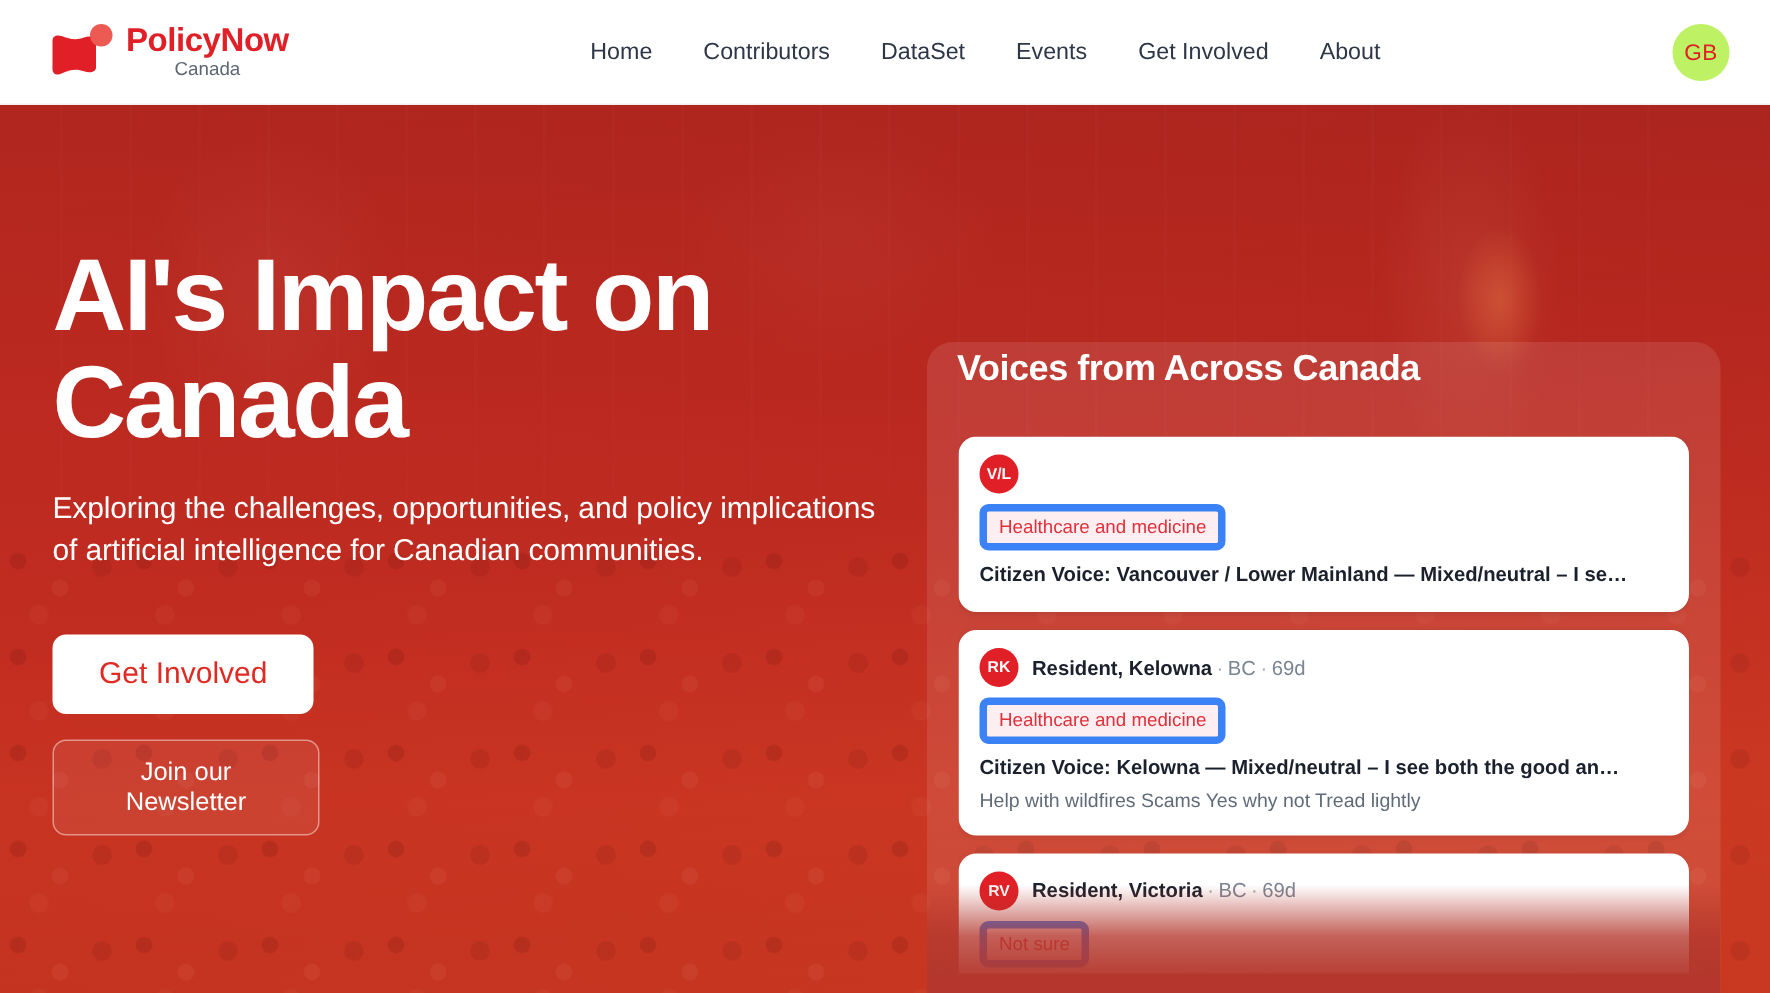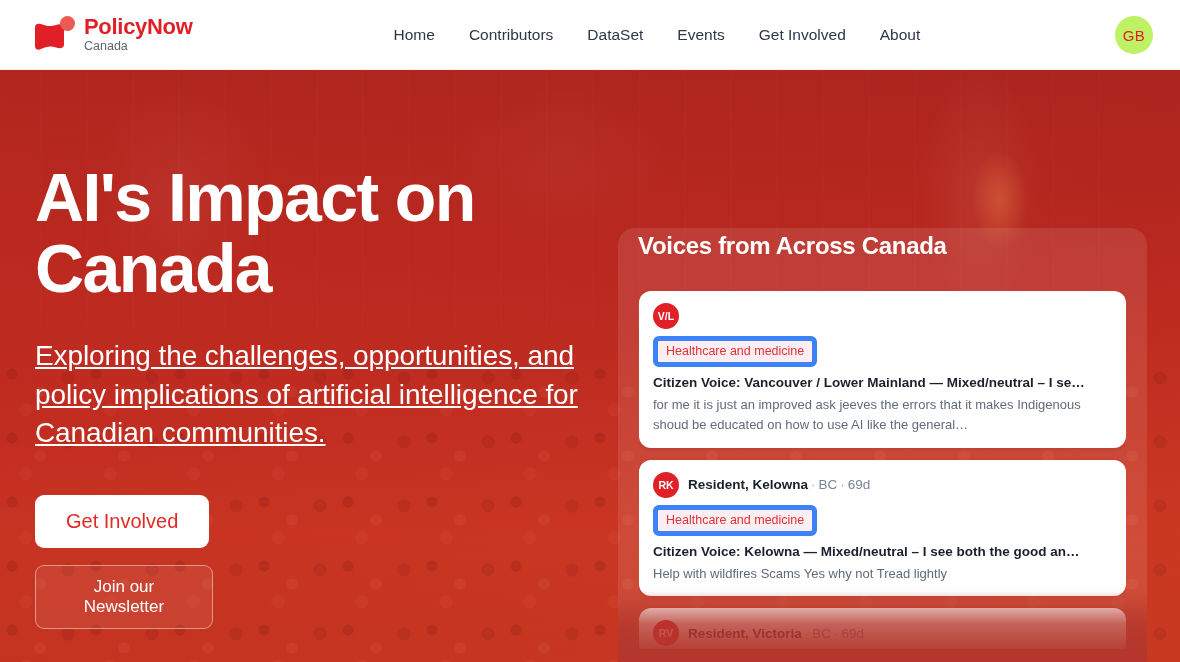--- a/index.html
+++ b/index.html
@@ -41,21 +41,21 @@
     left: 0; top: 7px;
     width: 34px; height: 31px;
   }
   .logo-dot {
     position: absolute;
     right: 0; top: 0;
     width: 15px; height: 15px;
     border-radius: 50%;
     background: #ed5a53;
   }
-  .brand-text { line-height: 1; }
+  .brand-text { line-height: 1; text-align: center; }
   .brand-name {
     font-size: 22px;
     font-weight: bold;
     color: #e01f26;
     letter-spacing: -0.3px;
     display: block;
   }
   .brand-sub {
     font-size: 12.5px;
     color: #5c6673;
@@ -147,27 +147,26 @@
     z-index: 4;
   }
   .hero-title {
     font-size: 68px;
     line-height: 1.04;
     font-weight: bold;
     color: #ffffff;
     letter-spacing: -1.6px;
   }
   .hero-sub {
-    margin-top: 34px;
-    font-size: 28px;
+    margin-top: 23px;
+    font-size: 20px;
     line-height: 1.37;
     color: #ffffff;
     font-weight: normal;
     letter-spacing: -0.1px;
-    text-decoration: underline;
   }
   .hero-buttons {
     margin-top: 42px;
   }
   .btn-primary {
     display: inline-block;
     background: #ffffff;
     color: #e02b24;
     font-size: 20px;
     padding: 15px 31px;
@@ -353,21 +352,20 @@
     <div class="voices-title">Voices from Across Canada</div>
 
     <div class="voices-list">
 
       <div class="voice-card">
         <div class="vc-head">
           <div class="vc-avatar">V/L</div>
         </div>
         <div class="vc-tag">Healthcare and medicine</div>
         <div class="vc-headline">Citizen Voice: Vancouver / Lower Mainland — Mixed/neutral – I se…</div>
-        <div class="vc-body">for me it is just an improved ask jeeves the errors that it makes Indigenous shoud be educated on how to use AI like the general…</div>
       </div>
 
       <div class="voice-card">
         <div class="vc-head">
           <div class="vc-avatar">RK</div>
           <div class="vc-meta">
             <span class="vc-name">Resident, Kelowna</span><span class="vc-dot">·</span><span class="vc-region">BC</span><span class="vc-dot">·</span><span class="vc-age">69d</span>
           </div>
         </div>
         <div class="vc-tag">Healthcare and medicine</div>

